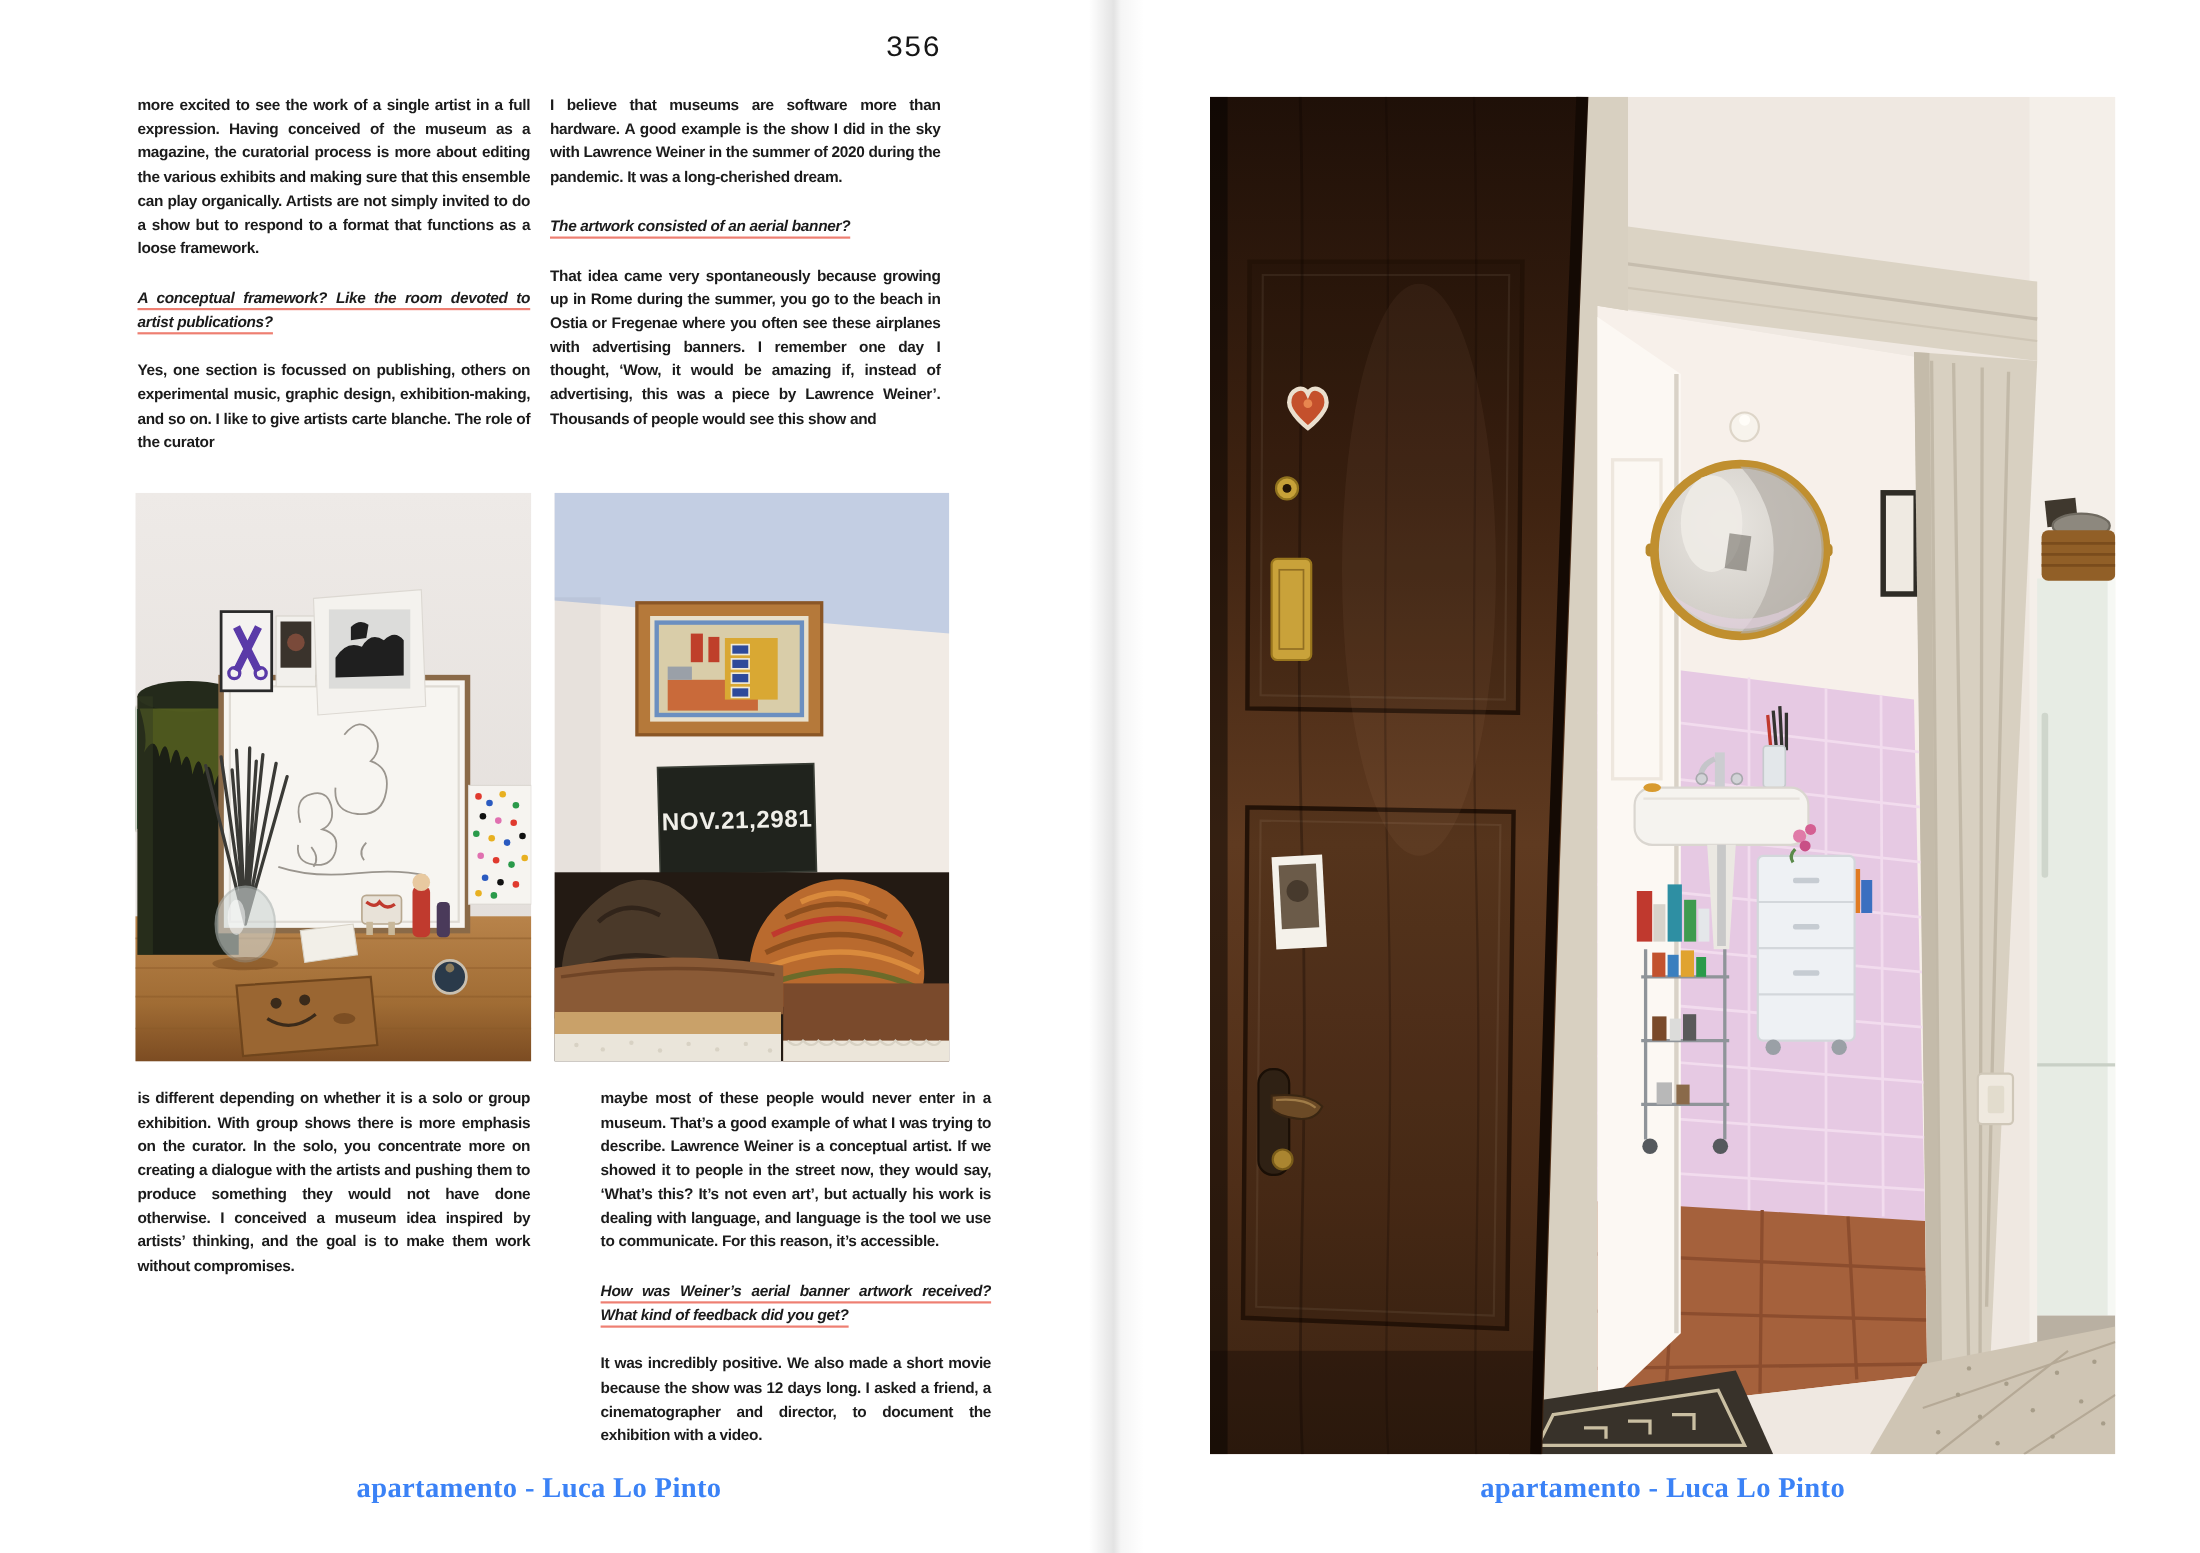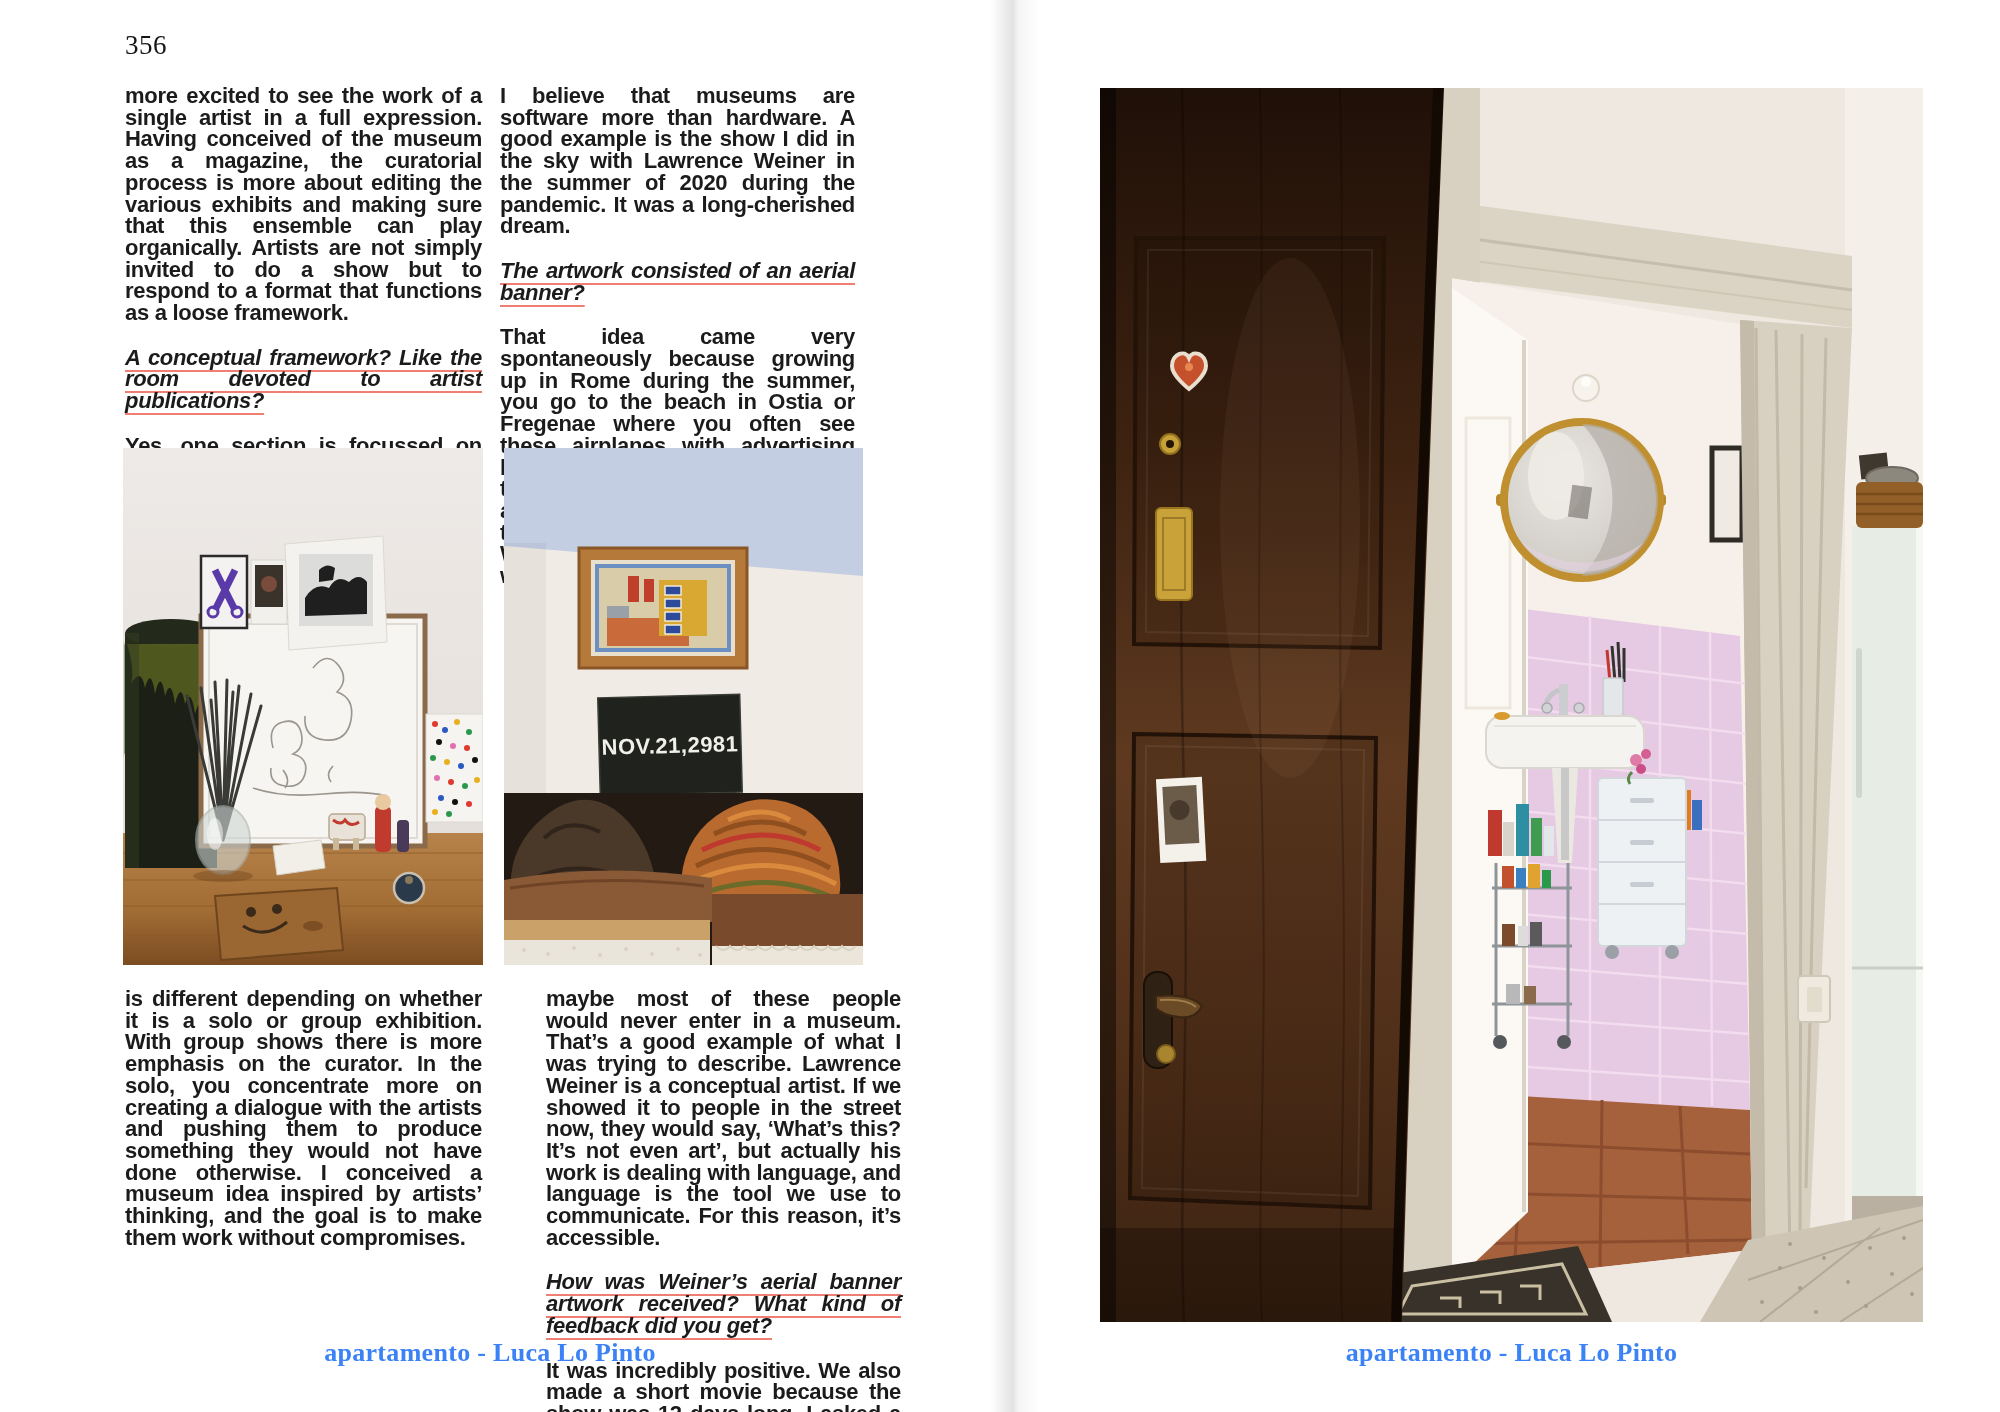--- a/index.html
+++ b/index.html
@@ -1,27 +1,27 @@
 <!DOCTYPE html>
 <html><head>
 <meta charset="utf-8">
 <style>
   html,body{margin:0;padding:0;background:#ffffff;}
   body{width:2000px;height:1412px;position:relative;overflow:hidden;
        font-family:"Liberation Sans", sans-serif;}
   .spread{position:absolute;left:0;top:0;width:2000px;height:1412px;background:#ffffff;}
-  .folio{position:absolute;text-align:left;font-family:Liberation Serif, serif;
+  .folio{position:absolute;text-align:right;font-family:Liberation Mono, monospace;
          font-size:27px;color:#161616;letter-spacing:0.5px;}
   .folio-left{left:125px;width:730px;top:30px;}
   .folio-right{left:1100px;width:823px;top:30px;}
   .footer{position:absolute;text-align:center;font-family:"Liberation Serif", serif;
           font-size:26px;font-weight:bold;color:#3b82f6;letter-spacing:0.3px;}
   .footer-left{left:125px;width:730px;top:1338px;}
   .footer-right{left:1100px;width:823px;top:1338px;}
-  .col{position:absolute;font-size:22px;font-weight:bold;line-height:21.7px;
+  .col{position:absolute;font-size:14px;font-weight:bold;line-height:21.7px;
        letter-spacing:-0.3px;color:#1b1b1b;text-align:justify;}
   .col p{margin:0;}
   .col p + p{margin-top:23px;}
   .q{text-decoration-line:underline;text-decoration-color:#ee7f72;
      text-decoration-thickness:2px;text-underline-offset:5px;font-style:italic;}
   .c1t{left:125px;top:85px;width:357px;}
   .c2t{left:500px;top:85px;width:355px;}
   .c1b{left:125px;top:988px;width:357px;}
   .c2b{left:500px;top:988px;width:355px;margin-left:46px;}
   .photo{position:absolute;display:block;}

